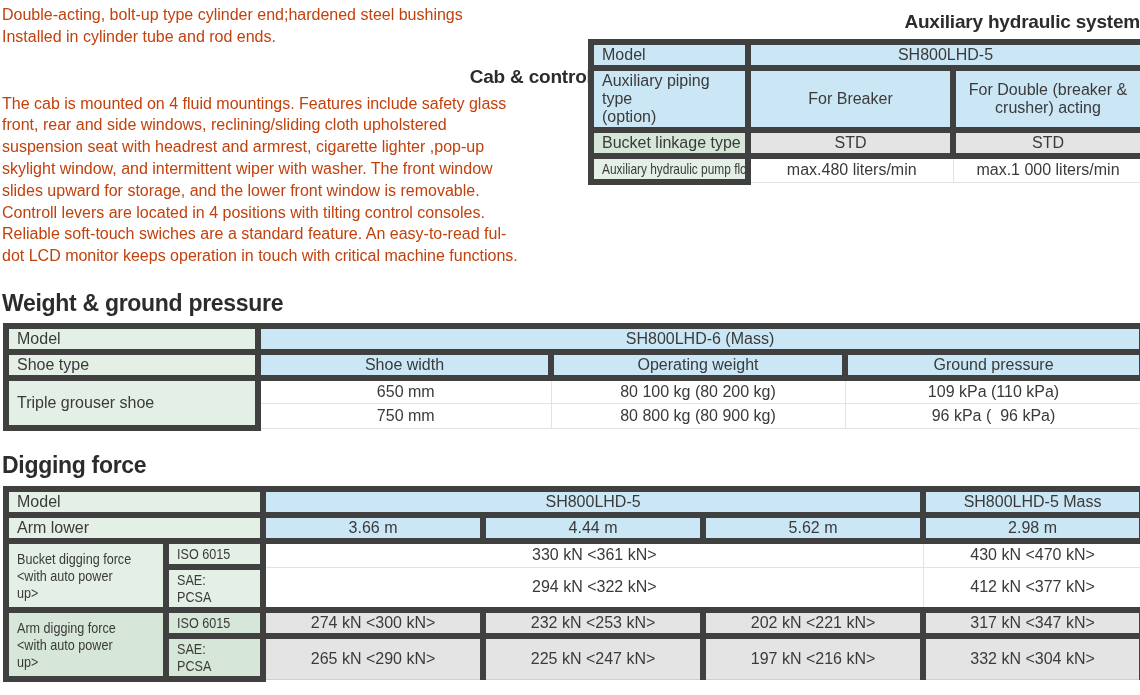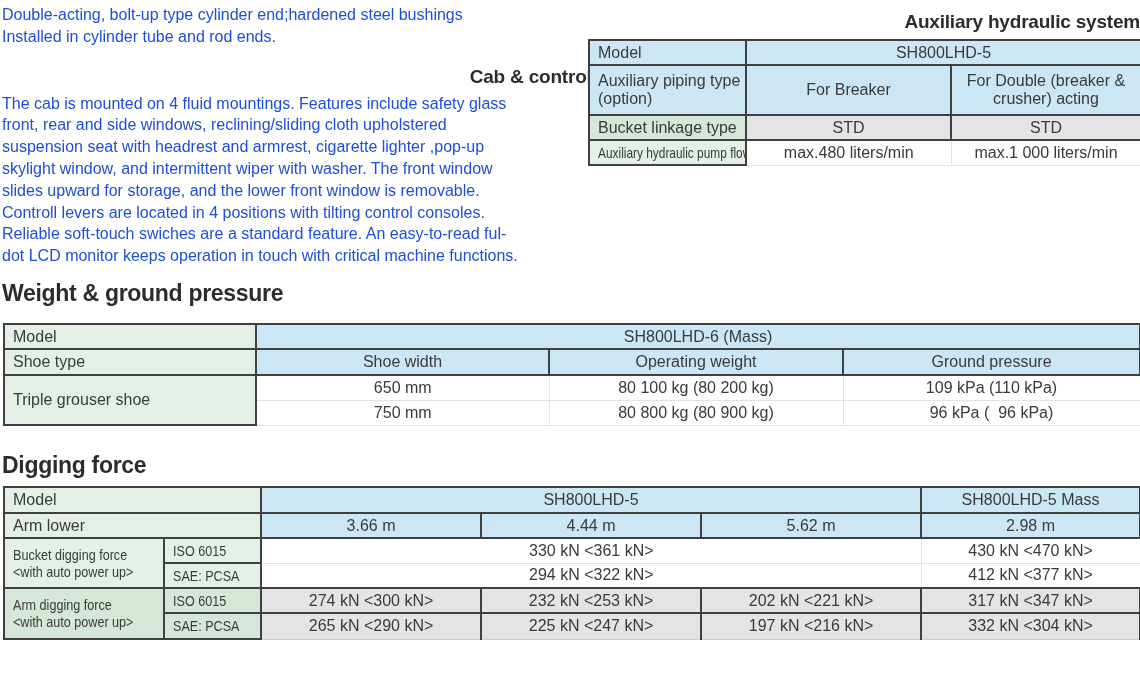--- a/index.html
+++ b/index.html
@@ -9,52 +9,52 @@
     --row-gray:#e4e4e4;
     --text:#3d3d3d;
     --heading:#2c2c2c;
   }
   *{margin:0;padding:0;box-sizing:border-box;}
   html,body{background:#fff;}
   .page{
     position:relative;width:1140px;height:695px;background:#fff;overflow:hidden;
     font-family:"Liberation Sans","DejaVu Sans",sans-serif;color:var(--text);
   }
-  .bodytext{font-size:16px;line-height:21.8px;white-space:pre-line;color:#1d4ed8;}
+  .bodytext{font-size:16px;line-height:21.8px;white-space:pre-line;color:#c2410c;}
   .h3{font-size:19px;font-weight:bold;color:var(--heading);letter-spacing:-0.2px;text-align:right;}
   .h2{font-size:23px;font-weight:bold;color:var(--heading);letter-spacing:-0.3px;}
   .leftcol{position:absolute;left:2px;top:4px;width:600px;}
   .leftcol .h3{margin-top:18px;margin-bottom:5px;}
   .rightcol{position:absolute;left:588px;top:11px;width:552px;}
   .rightcol .h3{margin-left:2px;margin-bottom:6px;}
 
   table{border-collapse:collapse;table-layout:fixed;}
   td{
     font-size:16px;vertical-align:middle;text-align:center;
-    border:2px solid #404040;padding:1px 4px;color:#3a3a3a;
+    border:6px solid #404040;padding:1px 4px;color:#3a3a3a;
     overflow:hidden;white-space:pre-line;
   }
   td.lab{text-align:left;padding-left:8px;}
   .lb{background:var(--header-blue);}
   .vb{background:var(--header-blue);}
   .lg{background:var(--label-green);}
   .lg2{background:var(--label-green-dark);margin-top:28px;}
   .w{background:#fff;border:1px solid #e2e2e2;}
   .g{background:var(--row-gray);}
   tr.r25{height:25px;}
   tr.r26{height:26px;}
   tr.r50{height:50px;}
   .cond{display:inline-block;transform:scaleX(0.84);transform-origin:0 50%;white-space:pre-line;}
   .cond-sm{display:inline-block;transform:scaleX(0.82);transform-origin:0 50%;white-space:nowrap;font-size:14.5px;}
   .sublab{font-size:15px;}
   .auxtbl{width:552px;}
   .wtbl{position:absolute;left:3px;top:323px;width:1136px;}
   .dtbl{position:absolute;left:3px;top:486px;width:1136px;}
   .dtbl tr:last-child td.g{border-bottom:1px solid #cfcfcf;}
-  .wh2{position:absolute;left:2px;top:280px;}
+  .wh2{position:absolute;left:2px;top:290px;}
   .dh2{position:absolute;left:2px;top:452px;}
   .ph2{position:absolute;left:2px;top:664px;margin-top:44px;}
 </style>
 </head>
 <body>
 
 <div class="page">
 
   <div class="leftcol">
     <div class="bodytext">Double-acting, bolt-up type cylinder end;hardened steel bushings

